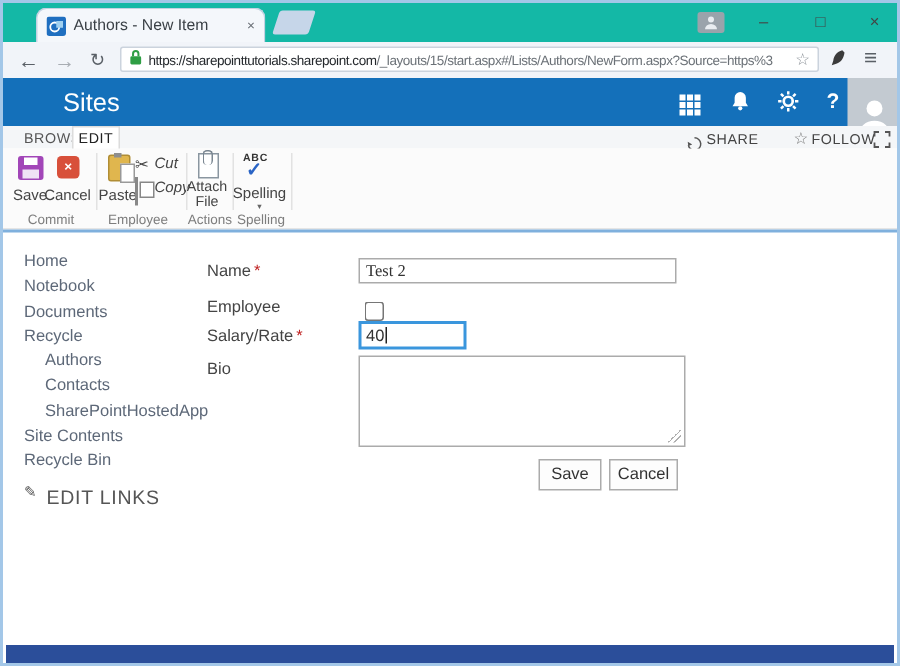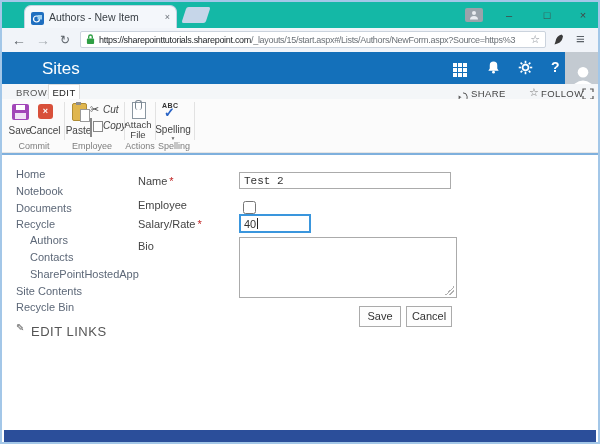--- a/index.html
+++ b/index.html
@@ -62,21 +62,21 @@
   .abc{font-size:7px;font-weight:bold;color:#333;letter-spacing:.5px;}
   .spellcheck{font-size:13px;font-weight:bold;color:#2a64c5;}
   .caret-sm{font-size:5px;color:#666;}
   
   .nav{font-size:11px;color:#5d6878;white-space:nowrap;}
   .editlinks{font-size:13px;color:#555;letter-spacing:.5px;}
   .pencil{font-size:10px;color:#555;}
   
   .flabel{font-size:11px;color:#444;}
   .req{color:#bf2020;margin-left:2px;}
-  .tinput{box-sizing:border-box;border:1px solid #ababab;font-family:Liberation Mono, monospace;
+  .tinput{box-sizing:border-box;border:1px solid #ababab;font-family:Liberation Serif, serif;
     font-size:11px;color:#333;padding:1px 4px;background:#fff;}
   .focusbox{left:237px;top:212px;width:72px;height:19px;box-sizing:border-box;border:2px solid #3a96dd;
     background:#fff;font-size:11px;color:#333;display:flex;align-items:center;padding:0 3px;}
   .caret{display:inline-block;width:1px;height:11px;background:#222;margin-left:1px;}
   .bioarea{left:237px;top:235px;width:218px;height:61px;box-sizing:border-box;border:1px solid #ababab;background:#fff;}
   .resizegrip{right:2px;bottom:2px;width:9px;height:9px;
     background:linear-gradient(135deg,transparent 0 50%,#b0b0b0 50% 57%,transparent 57% 72%,#b0b0b0 72% 79%,transparent 79%);}
   .spbtn{box-sizing:border-box;height:21px;background:#fdfdfd;border:1px solid #ababab;
     font-size:11px;color:#333;text-align:center;line-height:19px;}
   .error{font-size:11px;color:#bf2437;}

